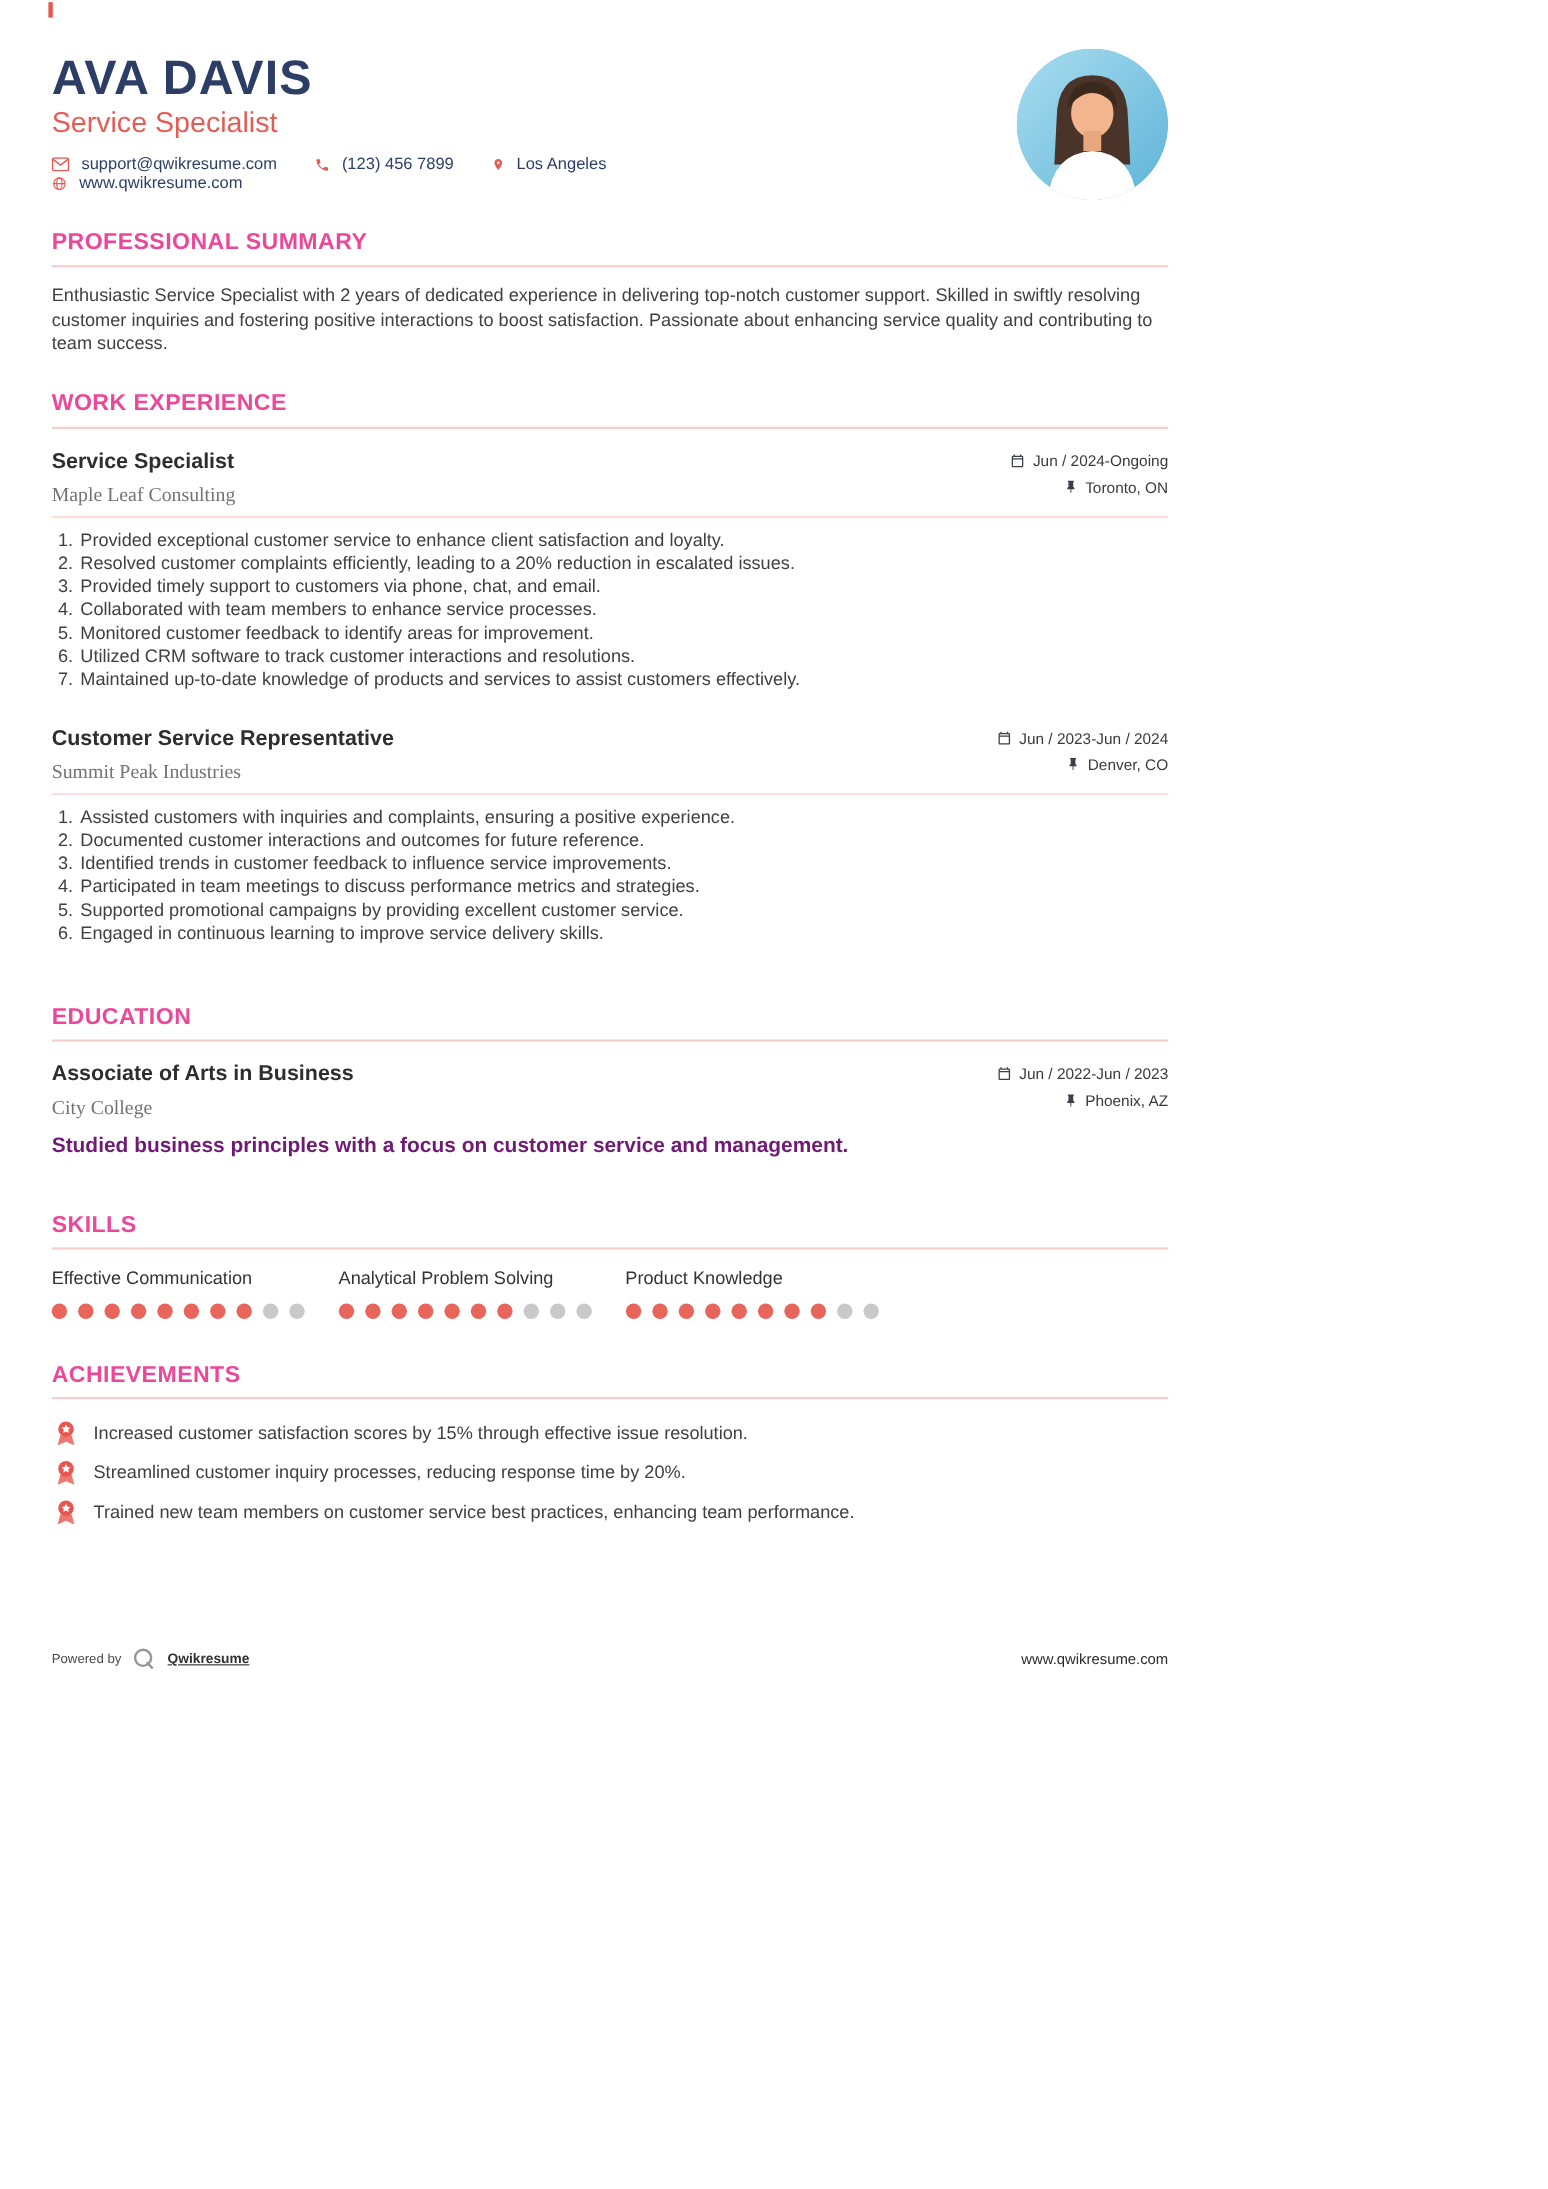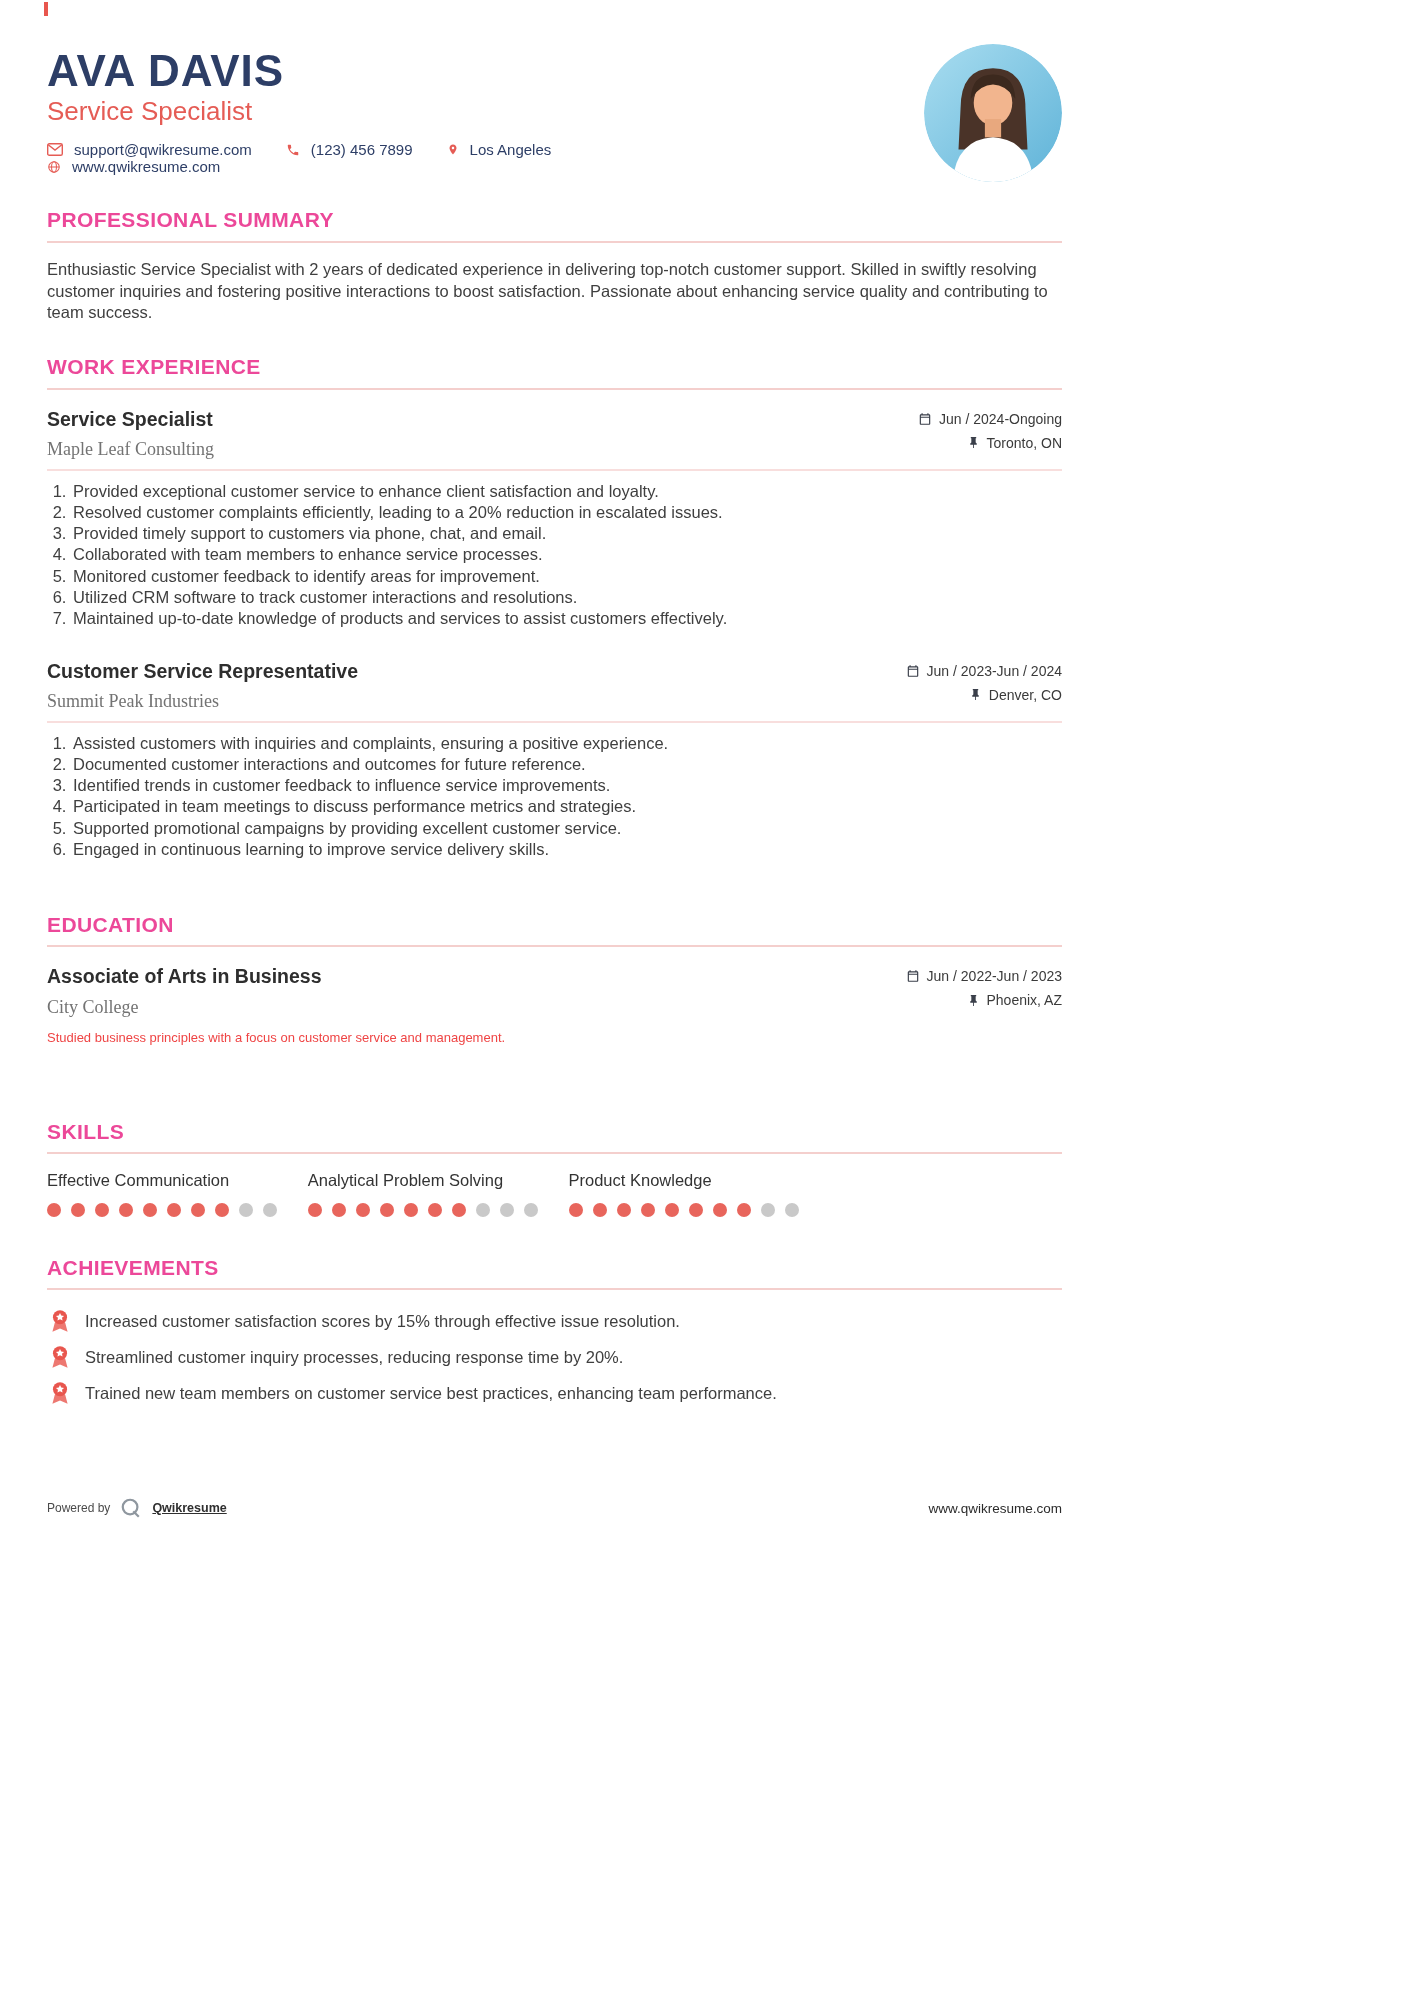--- a/index.html
+++ b/index.html
@@ -32,23 +32,23 @@
   .entry-head.no-line { border-bottom:none; padding-bottom:0; }
   .entry-title { font-size:19.5px; line-height:1.2; font-weight:600; color:#2e2e2e; }
   .entry-sub { font-size:18px; line-height:1.2; color:#737373; margin-top:8px;font-family:Liberation Serif, serif; }
   .meta { display:flex; flex-direction:column; align-items:flex-end; gap:8px; padding-top:3px; }
   .meta-row { display:flex; align-items:center; gap:7px; font-size:14px; font-weight:500; color:#3a3a3a; }
   .bullets { margin-top:10px; padding-left:24px; font-size:16.5px; line-height:1.29; color:#3f3f3f; }
   .bullets li { padding-left:2px; }
 
   .edu-sec { margin-top:52px; }
   .edu-entry { margin-top:18px; }
-  .edu-desc { margin-top:12px; font-size:13px; line-height:1.3; color:#ef4444; }
-
-  .skills-sec { margin-top:72px; }
+  .edu-desc { margin-top:12px; font-size:19px; line-height:1.3; color:#701a75;font-weight:bold; }
+
+  .skills-sec { margin-top:46px; }
   .skills-grid { margin-top:16px; display:grid; grid-template-columns:repeat(4,1fr); column-gap:28px; }
   .skill-name { font-size:16.5px; line-height:1.25; color:#333333; }
   .dots { margin-top:12px; display:flex; gap:10px; flex-wrap:wrap; }
   .dot { width:14px; height:14px; border-radius:50%; background:#c9c9c9; flex:none; }
   .dot.filled { background:#e8655c; }
 
   .ach-sec { margin-top:38px; }
   .ach-list { margin-top:18px; display:flex; flex-direction:column; gap:10px; }
   .ach-item { display:flex; align-items:center; gap:12px; }
   .ach-item .txt { font-size:16.5px; color:#3f3f3f; }

